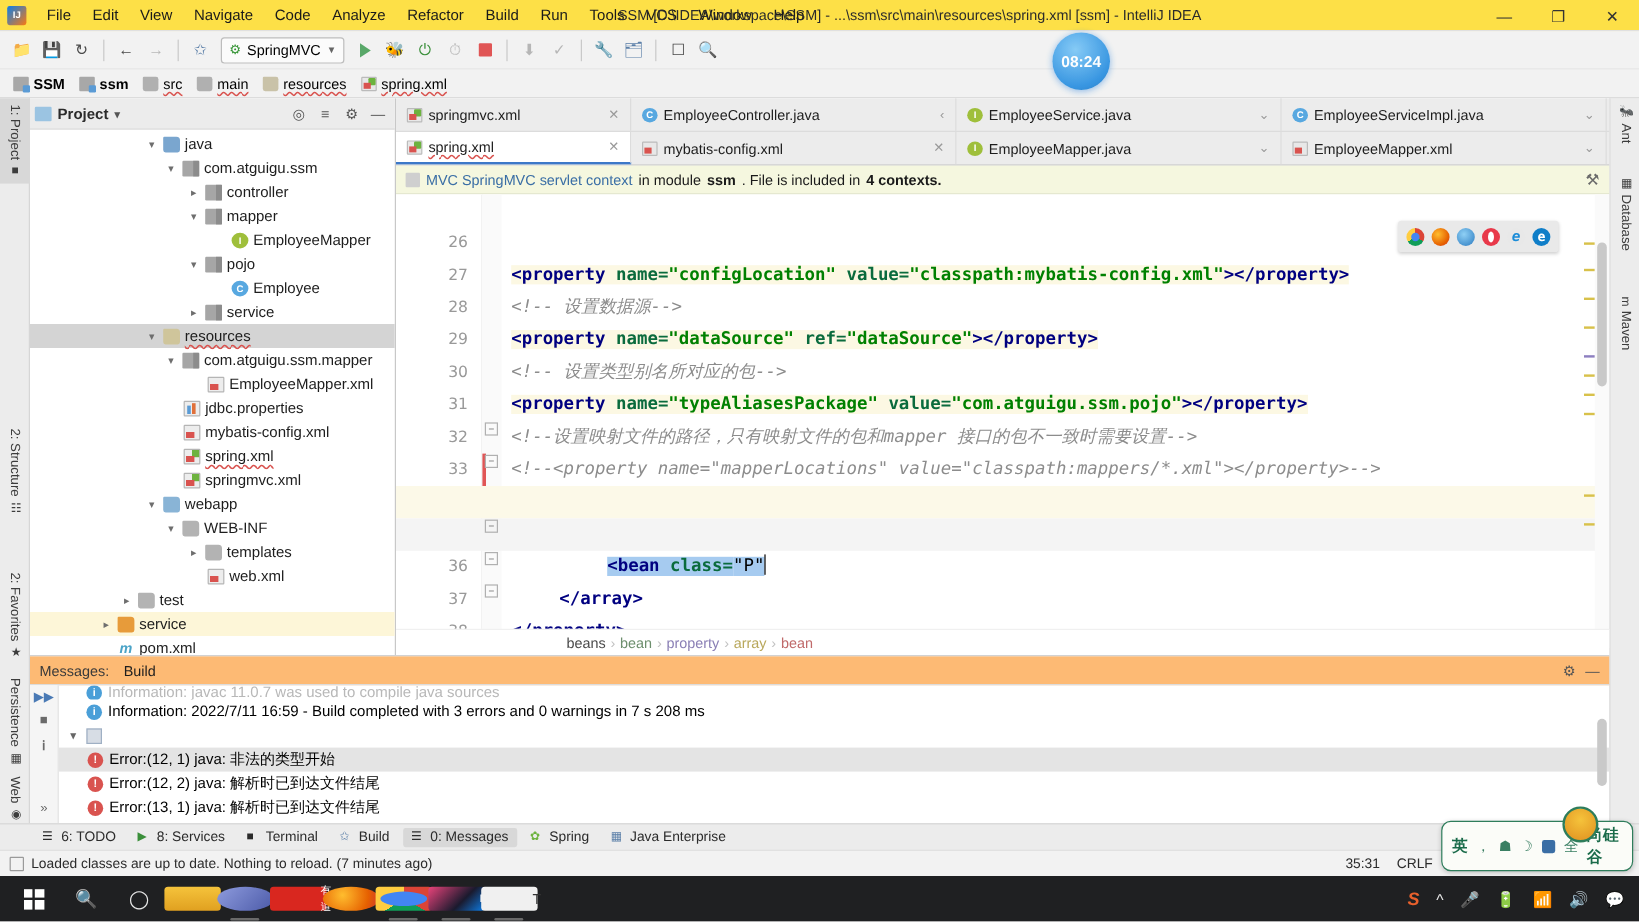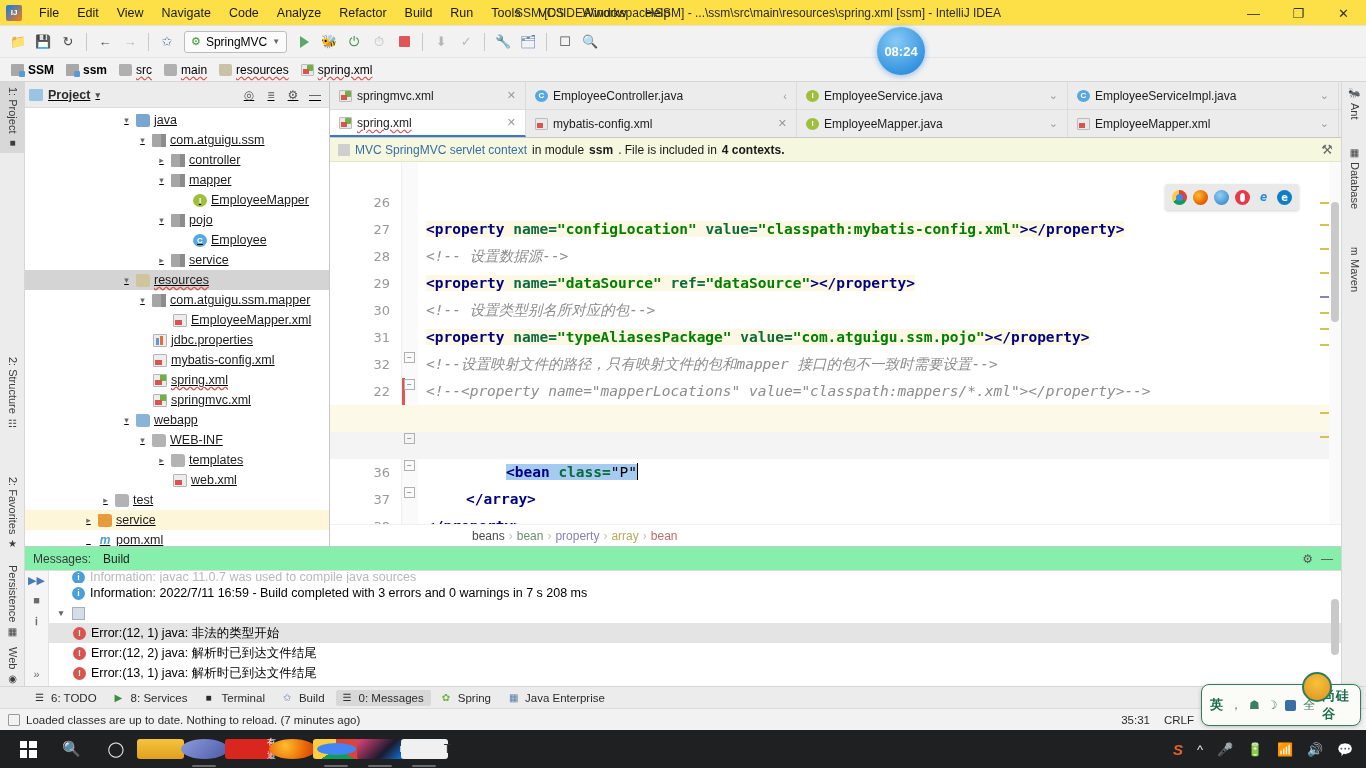--- a/index.html
+++ b/index.html
@@ -122,21 +122,21 @@
   
   .rstrip {
     position: absolute; right: 0; top: 82px; width: 25px; height: 604px;
     background: #ececec; border-left: 1px solid #d6d6d6;
   }
 
   
   .projpanel {
     position: absolute; left: 25px; top: 82px; width: 305px; height: 464px;
     background: #fff; border-right: 1px solid #c8c8c8;
-    display: flex; flex-direction: column; text-decoration: underline;
+    display: flex; flex-direction: column;
   }
   .pp-header {
     height: 26px; background: #ececec; display: flex; align-items: center;
     padding: 0 4px; border-bottom: 1px solid #dcdcdc; flex: 0 0 auto;
   }
   .pp-title {
     display: flex; align-items: center; gap: 5px;
     font-size: 12.5px; font-weight: 600; color: #2b2b2b; cursor: default;
   }
   .pp-title .pfold {
@@ -295,21 +295,21 @@
   .bc.b4 { color: #b9a85c; }
   .bc.b5 { color: #c06a6a; }
   .bc-sep { color: #c2c2c2; }
 
   
   .msgpanel {
     position: absolute; left: 25px; top: 546px; width: 1316px; height: 140px;
     background: #fff; border-top: 1px solid #c8c8c8;
   }
   .msg-header {
-    height: 24px; background: #86efac; display: flex; align-items: center;
+    height: 24px; background: #fdba74; display: flex; align-items: center;
     gap: 12px; padding: 0 8px; border-bottom: 1px solid #dcdcdc;
     font-size: 12px;
   }
   .msg-header .mh-label { color: #3a3a3a; }
   .msg-header .mh-tab { color: #1d1d1d; }
   .msg-hdr-right { margin-left: auto; display:flex; gap:8px; color:#555; }
   .msg-side {
     position: absolute; left: 0; top: 24px; width: 24px; bottom: 0;
     background: #f5f5f5; border-right: 1px solid #e3e3e3;
     display: flex; flex-direction: column; align-items: center;
@@ -776,21 +776,21 @@
           <span class="lnum">31</span>
           <span class="ctext cmt">&lt;!--设置映射文件的路径，只有映射文件的包和mapper 接口的包不一致时需要设置--&gt;</span>
         </div>
 
         <div class="cl">
           <span class="lnum">32</span>
           <span class="ctext cmt">&lt;!--&lt;property name="mapperLocations" value="classpath:mappers/*.xml"&gt;&lt;/property&gt;--&gt;</span>
         </div>
 
         <div class="cl">
-          <span class="lnum">22</span>
+          <span class="lnum">33</span>
           <span class="ctext"><span class="tagp">&lt;property </span><span class="attr">name=</span><span class="aval">"plugins"</span><span class="tagp">&gt;</span></span>
         </div>
 
         <div class="cl">
           <span class="lnum">34</span>
           <span class="ctext" style="left:136px;"><span class="tagp">&lt;array&gt;</span></span>
         </div>
 
         <div class="cl hl">
           <span class="lnum">35</span>

